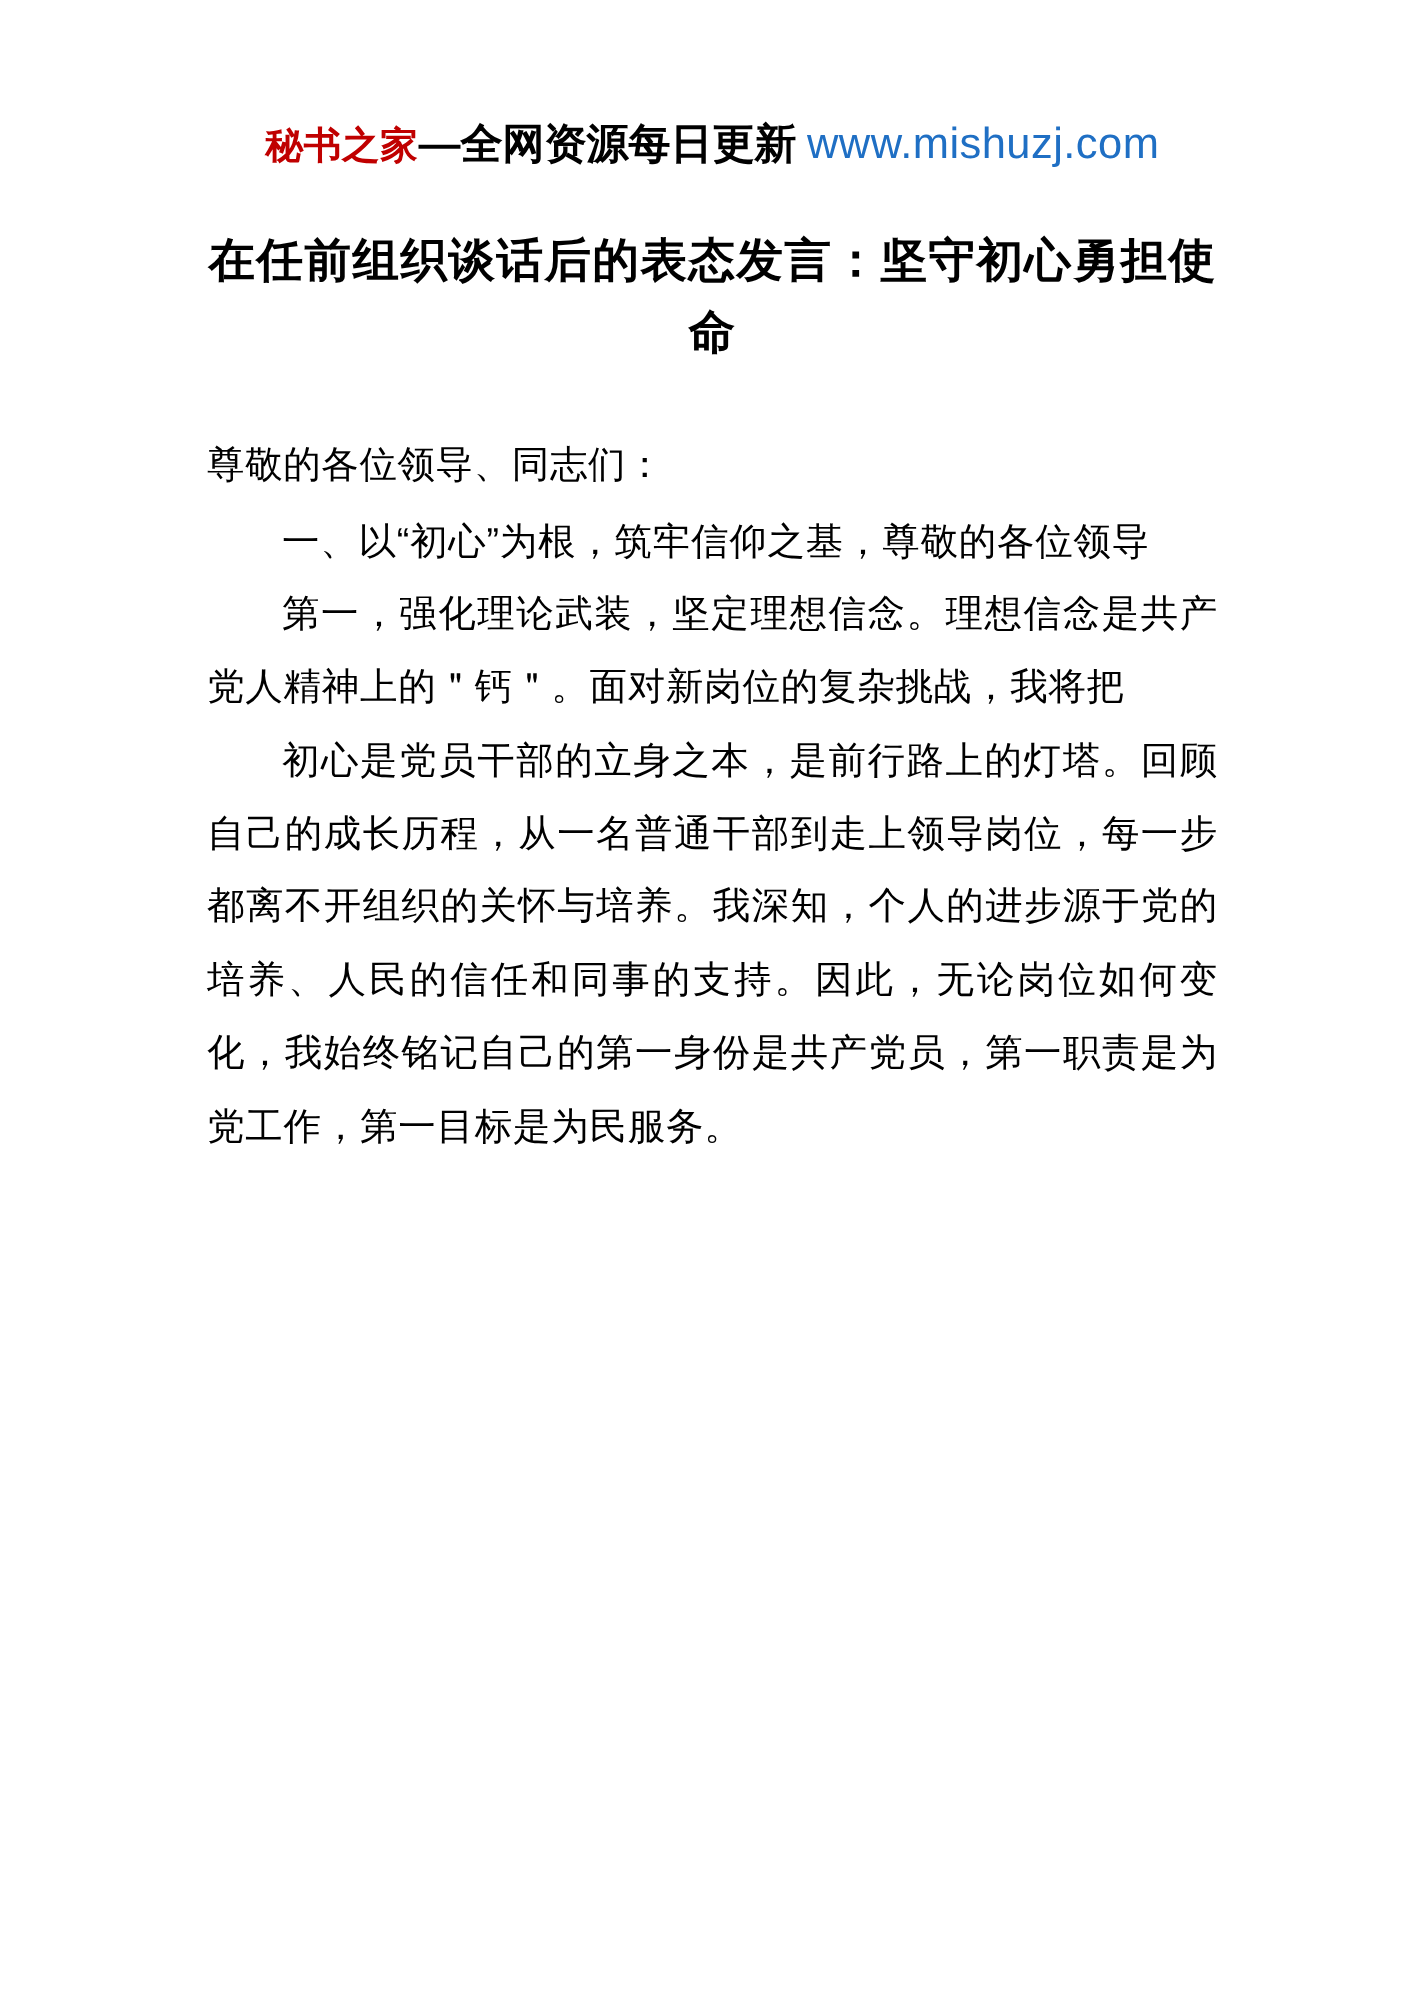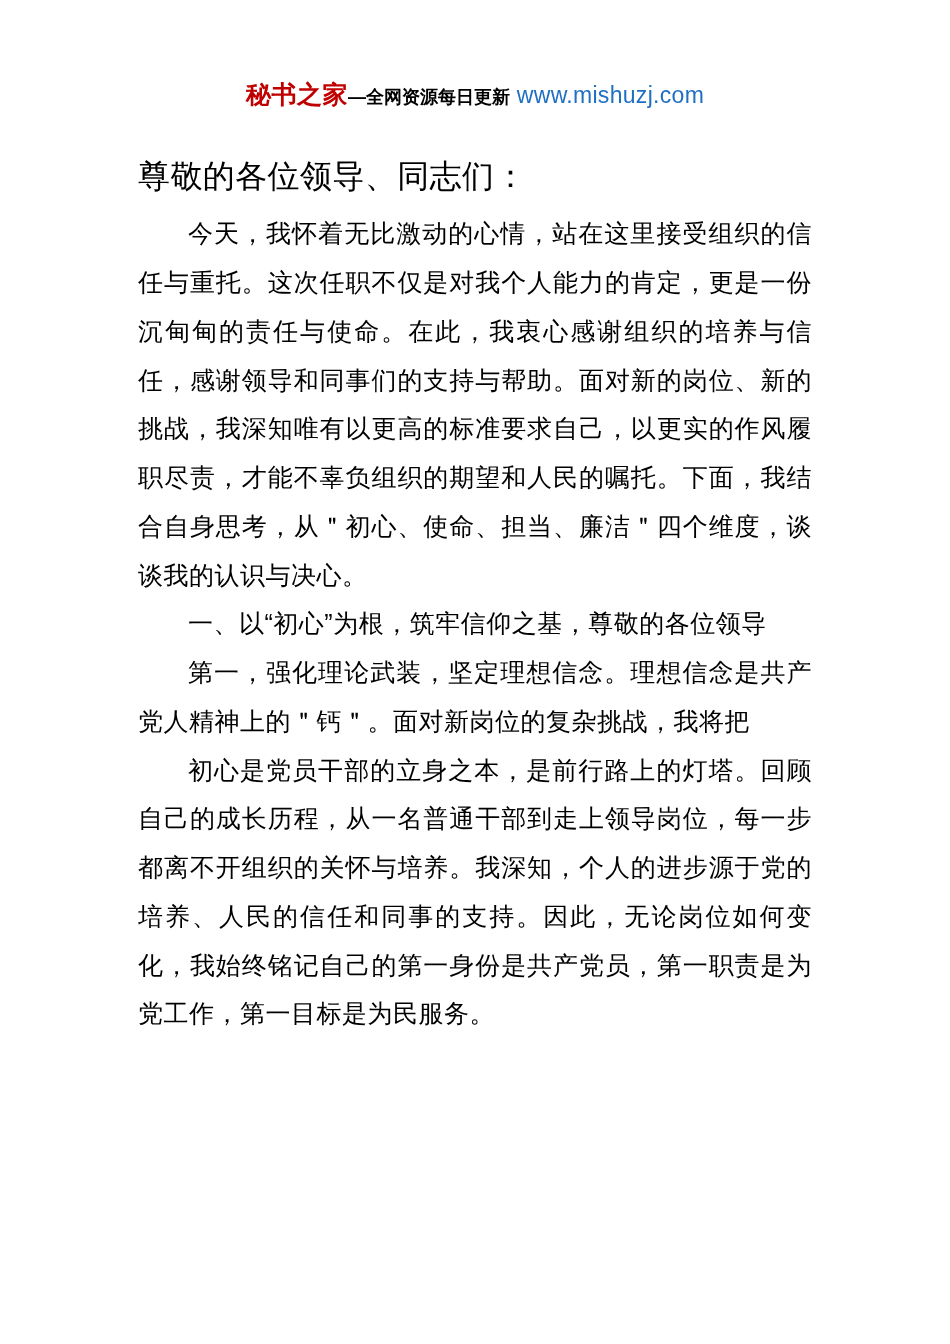--- a/index.html
+++ b/index.html
@@ -30,37 +30,37 @@
   }
   .watermark .brand {
     color: #c00000;
     font-weight: bold;
     letter-spacing: 0.5px;
     text-align: center;
   }
   .watermark .tagline {
     color: #000000;
     font-weight: bold;
-    font-size: 18px;
+    font-size: 28px;
   }
   .watermark .site {
     color: #1f6fc4;
-    font-size: 23px;
+    font-size: 29px;
     letter-spacing: 0.3px;
   }
   .doc-title {
     text-align: center;
     font-size: 31px;
     font-weight: bold;
     line-height: 1.55;
     letter-spacing: 1px;
     margin: 14px 0 40px 0;
   }
   .salutation {
-    font-size: 32px;
+    font-size: 25px;
     line-height: 1.95;
     letter-spacing: 0.4px;
     margin: 0 0 2px 0;
   }
   .para {
     font-size: 25px;
     line-height: 1.95;
     letter-spacing: 0.5px;
     text-align: justify;
     text-justify: inter-ideograph;
@@ -73,21 +73,21 @@
 </style>
 </head>
 <body>
 
 <div class="page">
 
   <div class="watermark">
     <span class="brand">秘书之家</span><span class="tagline">—全网资源每日更新</span> <span class="site">www.mishuzj.com</span>
   </div>
 
+  <h1 class="doc-title">在任前组织谈话后的表态发言：坚守初心勇担使命</h1>
 
   <p class="salutation">尊敬的各位领导、同志们：</p>
 
-  <p class="para">今天，我怀着无比激动的心情，站在这里接受组织的信任与重托。这次任职不仅是对我个人能力的肯定，更是一份沉甸甸的责任与使命。在此，我衷心感谢组织的培养与信任，感谢领导和同事们的支持与帮助。面对新的岗位、新的挑战，我深知唯有以更高的标准要求自己，以更实的作风履职尽责，才能不辜负组织的期望和人民的嘱托。下面，我结合自身思考，从＂初心、使命、担当、廉洁＂四个维度，谈谈我的认识与决心。</p>
   <p class="para">一、以“初心”为根，筑牢信仰之基，尊敬的各位领导</p>
   <p class="para">第一，强化理论武装，坚定理想信念。理想信念是共产党人精神上的＂钙＂。面对新岗位的复杂挑战，我将把</p>
   <p class="para">初心是党员干部的立身之本，是前行路上的灯塔。回顾自己的成长历程，从一名普通干部到走上领导岗位，每一步都离不开组织的关怀与培养。我深知，个人的进步源于党的培养、人民的信任和同事的支持。因此，无论岗位如何变化，我始终铭记自己的第一身份是共产党员，第一职责是为党工作，第一目标是为民服务。</p>
 
 </div>
 
 </body></html>

